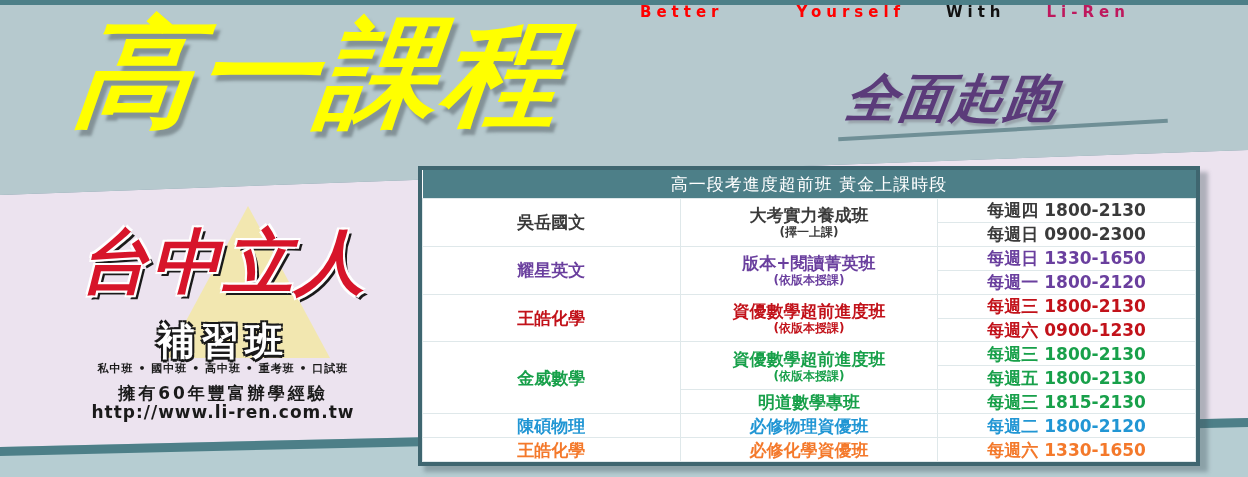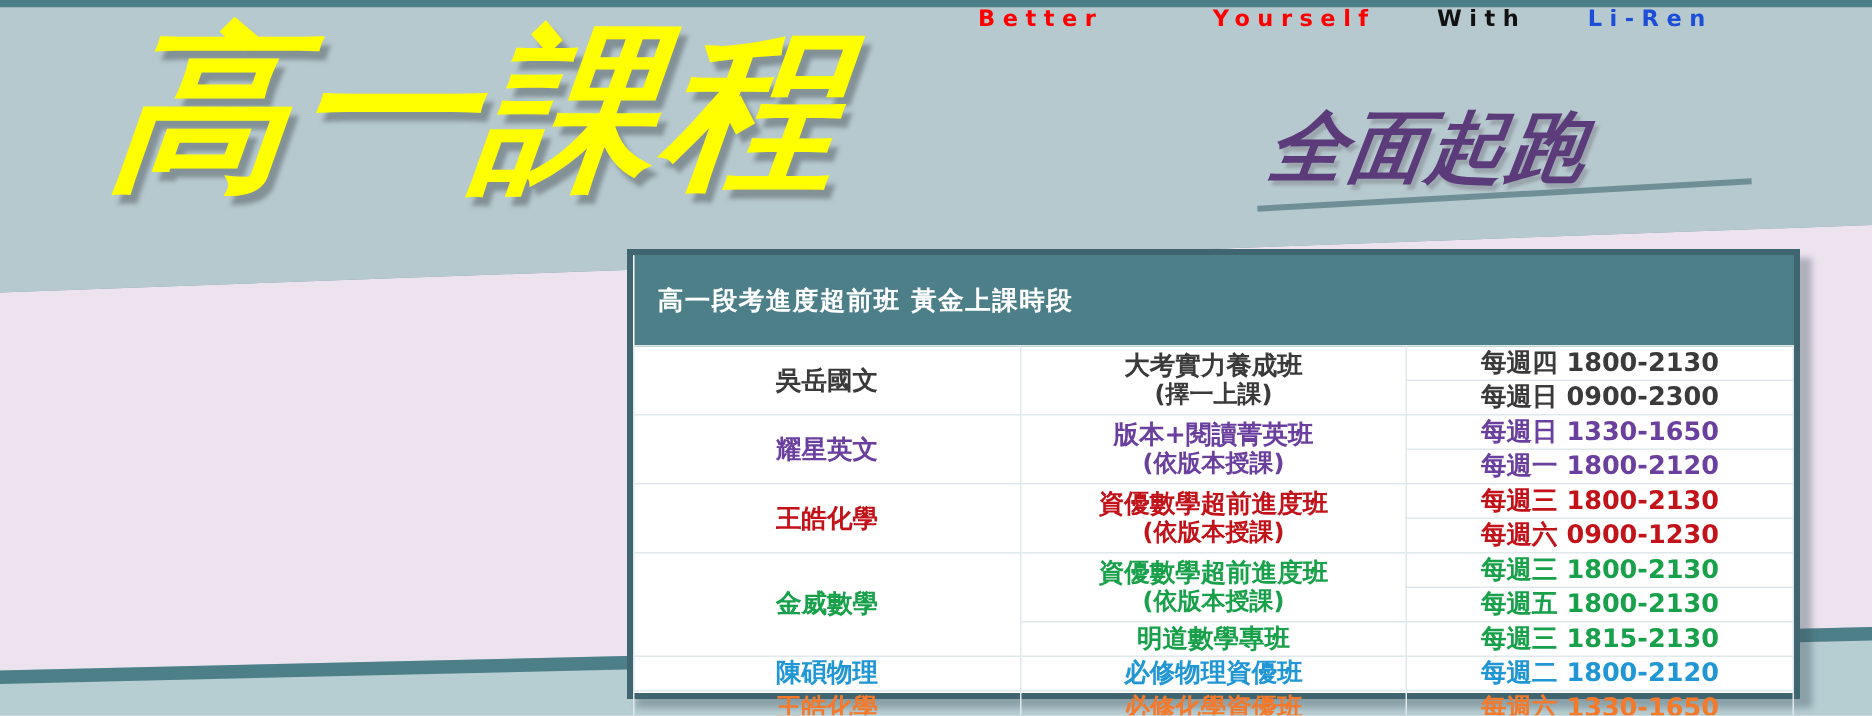--- a/index.html
+++ b/index.html
@@ -38,24 +38,24 @@
     clip-path:polygon(0 297px, 1248px 268px, 1248px 277px, 0px 306px);
   }
 
   
   .tagline{
     position:absolute;left:640px;top:3px;
     font-size:15px;font-weight:bold;letter-spacing:5px;
     white-space:nowrap;
     font-family:"DejaVu Sans","Liberation Sans",sans-serif;
   }
-  .tagline .w1{color:#ff0000;margin-left:12px;}
+  .tagline .w1{color:#ff0000;}
   .tagline .w2{color:#ff0000;margin-left:32px;}
   .tagline .w3{color:#111111;}
-  .tagline .w4{color:#1d4ed8;margin-top:36px;}
+  .tagline .w4{color:#be185d;margin-top:36px;}
 
   
   .headline{
     position:absolute;left:76px;top:8px;
     font-family:"DejaVu Serif","Liberation Serif",serif;
     font-size:118px;font-weight:bold;font-style:italic;
     color:#ffff00;
     letter-spacing:4px;
     white-space:nowrap;
     text-shadow:5px 6px 3px rgba(90,100,105,.55);
@@ -146,38 +146,38 @@
   }
   table.sched{
     width:100%;height:100%;
     border-collapse:collapse;
     table-layout:fixed;
   }
   table.sched th{
     background:#4d7f88;
     color:#ffffff;
     font-size:17px;
-    font-weight:bold;
+    font-weight:normal;
     letter-spacing:1px;
     height:28px;
-    padding:16px;
-    text-align:left;
+    padding:0;
+    text-align:center;
   }
   table.sched td{
     border:1px solid #dfe8ea;
     font-size:17px;
     text-align:center;
     padding:1px 2px;
     line-height:1.18;
     vertical-align:middle;
   }
   td.c-teacher{width:148px;}
   td.c-course{width:258px;}
   td.c-time{width:368px;}
-  .sub{font-size:16px;display:block;}
+  .sub{font-size:12px;display:block;}
 
   
   .k-black {color:#3a3a3a;}
   .k-purple{color:#6a3f9e;}
   .k-red   {color:#c2121a;}
   .k-green {color:#18a04a;}
   .k-blue  {color:#2196d4;}
   .k-orange{color:#f4792b;}
   .b{font-weight:bold;}
 </style>
@@ -199,20 +199,28 @@
     <span>&nbsp;&nbsp;</span>
     <span class="w3">With</span>
     <span>&nbsp;&nbsp;</span>
     <span class="w4">Li-Ren</span>
   </div>
 
   <div class="headline">高一課程</div>
   <div class="subhead">全面起跑</div>
   <div class="subhead-rule"></div>
 
+  <div class="logo-wrap">
+    <div class="logo-tri"></div>
+    <div class="logo-main">台中立人</div>
+    <div class="logo-sub">補習班</div>
+    <div class="logo-classes">私中班 • 國中班 • 高中班 • 重考班 • 口試班</div>
+    <div class="logo-exp">擁有60年豐富辦學經驗</div>
+    <div class="logo-url">http://www.li-ren.com.tw</div>
+  </div>
 
   <div class="table-shadow"></div>
   <div class="table-box">
     <table class="sched">
       <thead>
         <tr>
           <th colspan="3">高一段考進度超前班  黃金上課時段</th>
         </tr>
       </thead>
       <tbody id="sched-body">

